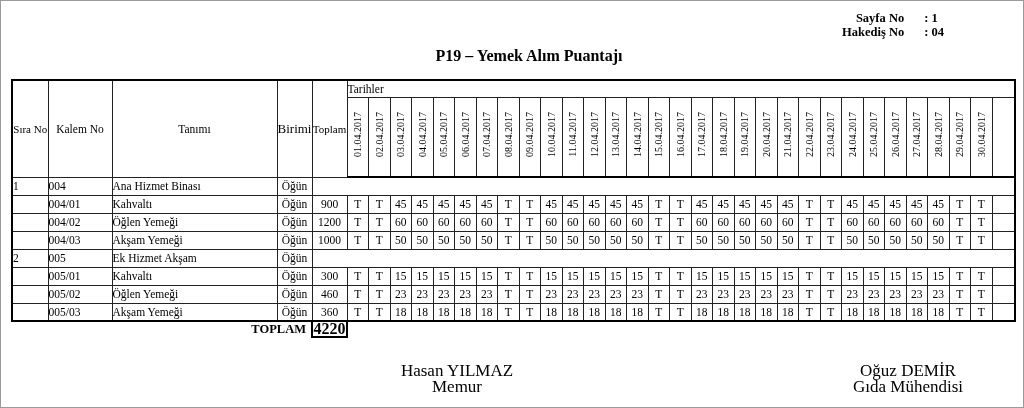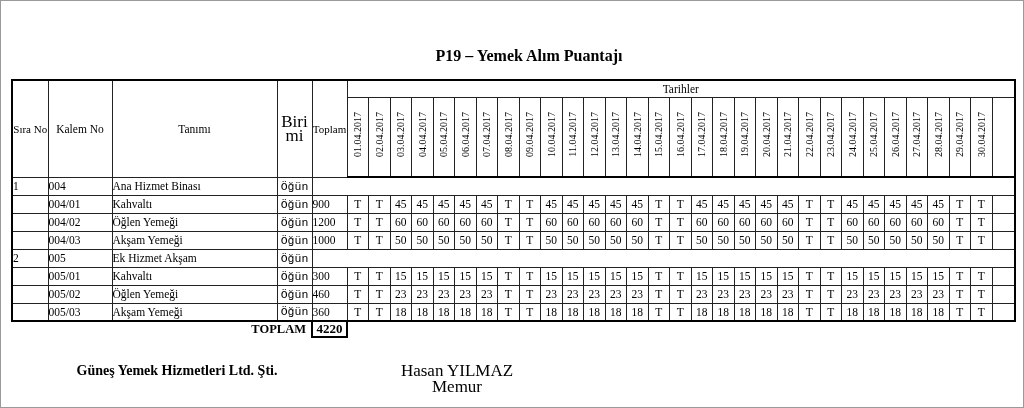--- a/index.html
+++ b/index.html
@@ -21,55 +21,61 @@
   table.tbl { position:absolute; left:10px; top:78px; border-collapse:collapse;
               table-layout:fixed; border:2px solid #000; }
   .tbl th, .tbl td { border:1px solid #222; padding:0; font-weight:normal;
                      overflow:hidden; vertical-align:middle; }
   .left-col { border-left-width:2px; border-right-width:2px; border-left-color:#000; border-right-color:#000; }
   tr.r-tarihler { height:17px; }
   tr.r-dates   { height:80px; }
   .tbl tbody tr { height:18px; }
   .h-generic  { font-size:11.5px; line-height:12.5px; }
   .h-sira     { font-size:11px; }
-  .h-birim    { font-size:17px; word-break:break-all; line-height:14px; padding:0 1px; }
+  .h-birim    { font-size:13px; word-break:break-all; line-height:14px; padding:0 1px; }
   .h-toplam   { font-size:11px; word-break:break-all; line-height:12px; padding:0 1px; }
-  .h-tarihler { font-size:11.5px; text-align:center; }
+  .h-tarihler { font-size:11.5px; text-align:left; }
   .date-th { text-align:center; }
   .date-th span { display:inline-block; writing-mode:vertical-rl;
                   transform:rotate(180deg); font-size:10px; white-space:nowrap; }
   tr.r-dates th { border-bottom:2px solid #000; }
   .tbl tbody td { font-size:11.5px; }
   .c-sira  { text-align:left; padding-left:7px; }
   .c-kalem { text-align:left; padding-left:5px; }
   .c-tanim { text-align:left; padding-left:5px; }
-  .c-birim { text-align:center;font-family:Liberation Mono, monospace; }
-  .c-toplam{ text-align:left; padding-right:3px; }
+  .c-birim { text-align:center; }
+  .c-toplam{ text-align:center; padding-right:3px; }
   .c-val   { text-align:center; font-size:10.5px; }
   
   .toplam-row { position:absolute; left:10px; top:320px; width:337px; height:17px;
                 display:flex; justify-content:flex-end; align-items:center; }
   .toplam-label { font-weight:bold; font-size:12.5px; margin-right:5px; }
   .toplam-box { width:37px; height:17px; box-sizing:border-box;
                 border:2px solid #000; border-top:none;
                 display:flex; align-items:center; justify-content:center;
-                font-weight:bold; font-size:13px; }
+                font-weight:bold; font-size:16px; }
   
   .sig { position:absolute; top:362px; transform:translateX(-50%);
          text-align:center; font-size:17px; line-height:15.5px; white-space:nowrap; }
   .sig-0 { left:176px; font-weight:bold; font-size:14px; }
   .sig-1 { left:456px; }
   .sig-2 { left:681px; }
   .sig-3 { left:907px; }
 </style>
 </head>
 <body>
 
 <div class="page">
 
+  <div class="meta">
+    <span class="lbl">Sayfa No</span>
+    <span class="val">: 1</span>
+    <span class="lbl">Hakediş No</span>
+    <span class="val">: 04</span>
+  </div>
 
   <div class="title">P19 – Yemek Alım Puantajı</div>
 
   <table class="tbl">
       <colgroup>
         <col style="width: 36px;">
         <col style="width: 64px;">
         <col style="width: 165px;">
         <col style="width: 35px;">
         <col style="width: 35px;">
@@ -392,21 +398,22 @@
           <td class="c-val"></td>
         </tr>
       </tbody>
   </table>
 
   <div class="toplam-row">
     <span class="toplam-label">TOPLAM</span>
     <span class="toplam-box">4220</span>
   </div>
 
-  <div class="sig sig-0">
-    <div>Güneş Yemek Hizmetleri Ltd. Şti.</div>
-  </div>
   <div class="sig sig-1">
     <div>Hasan YILMAZ</div>
     <div>Memur</div>
   </div>
+  <div class="sig sig-3">
+    <div>Oğuz DEMİR</div>
+    <div>Gıda Mühendisi</div>
+  </div>
 
 </div>
 
 </body></html>

